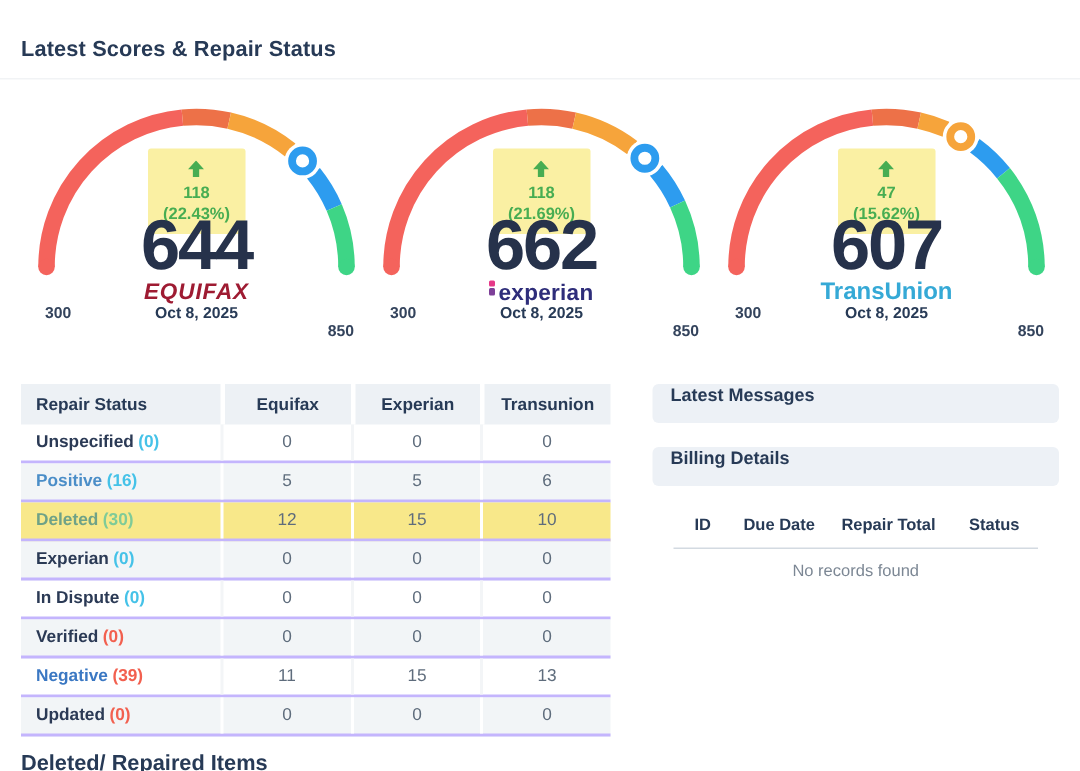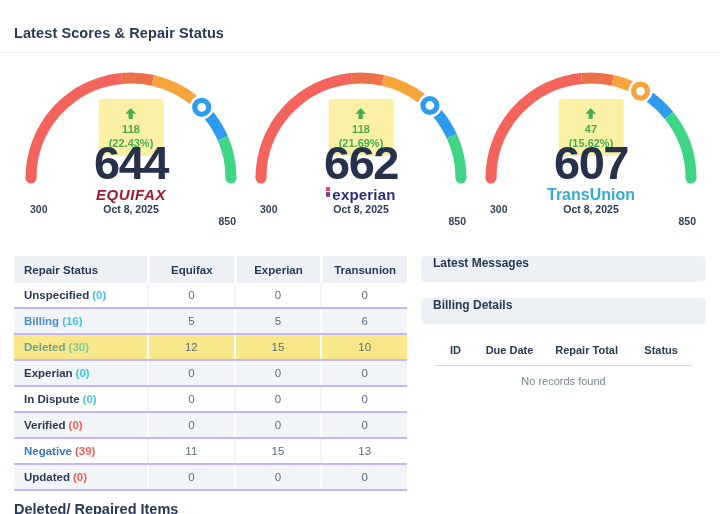--- a/index.html
+++ b/index.html
@@ -26,21 +26,21 @@
   .exp-mark { display:inline-block; width:4px; margin-right:2px; vertical-align:2px; }
   .exp-mark i { display:block; width:4px; border-radius:1px; margin-bottom:1px; }
   .exp-mark i:first-child { height:4px; }
   .exp-mark i:last-child { height:5px; }
   .grange { position:absolute; top:137px; left:0; right:0; height:13px; font-size:10.5px; font-weight:600; color:#33435C; }
   .gmin { position:absolute; left:14px; }
   .gmax { position:absolute; right:10px; }
   .gdate { display:block; width:100%; text-align:center; font-size:10.5px; font-weight:700; color:#273A56; }
 
   
-  .content-row { display:flex; gap:14px; margin-top:38px; }
+  .content-row { display:flex; gap:28px; margin-top:38px; }
 
   .repair-table { width:393px; flex:none; }
   .thead, .trow { display:grid; grid-template-columns:133px 1fr 1fr 1fr; }
   .thead { background:#EDF1F5; height:27px; }
   .hcell { display:flex; align-items:center; justify-content:center;
     font-size:11.5px; font-weight:bold; color:#273A56; border-left:3px solid #fff; }
   .hcell:first-child { justify-content:flex-start; padding-left:10px; border-left:none; }
   .trow { height:26px; }
   .trow.alt { background:#F2F5F7; }
   .trow.hl  { background:#F8E88A; }
@@ -164,21 +164,21 @@
             <div class="lcell">
               <span style="color:#2B3A55">Unspecified</span>
               <span style="color:#45C2E8">(0)</span>
             </div>
             <div class="vcell">0</div>
             <div class="vcell">0</div>
             <div class="vcell">0</div>
           </div>
           <div class="trow alt">
             <div class="lcell">
-              <span style="color:#4B8EC8">Billing</span>
+              <span style="color:#4B8EC8">Positive</span>
               <span style="color:#45C2E8">(16)</span>
             </div>
             <div class="vcell">5</div>
             <div class="vcell">5</div>
             <div class="vcell">6</div>
           </div>
           <div class="trow hl">
             <div class="lcell">
               <span style="color:#6FA287">Deleted</span>
               <span style="color:#7FCB98">(30)</span>

